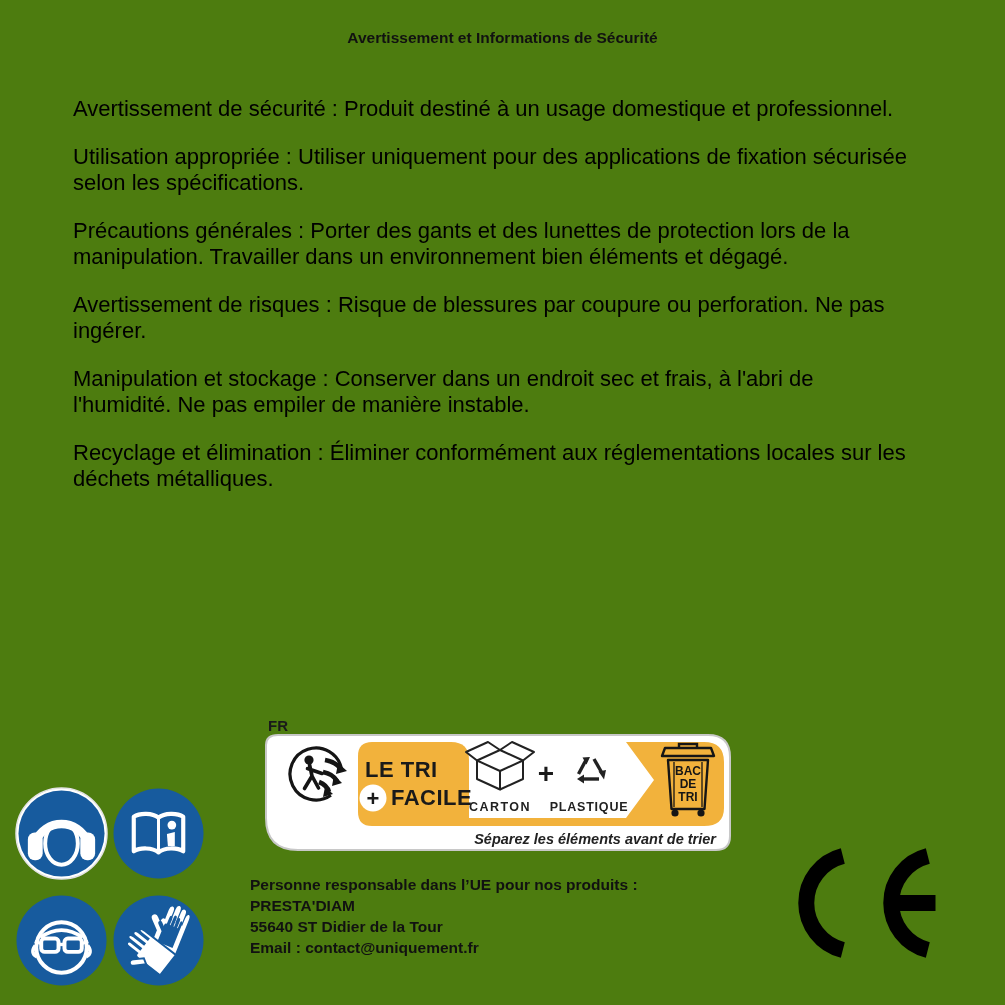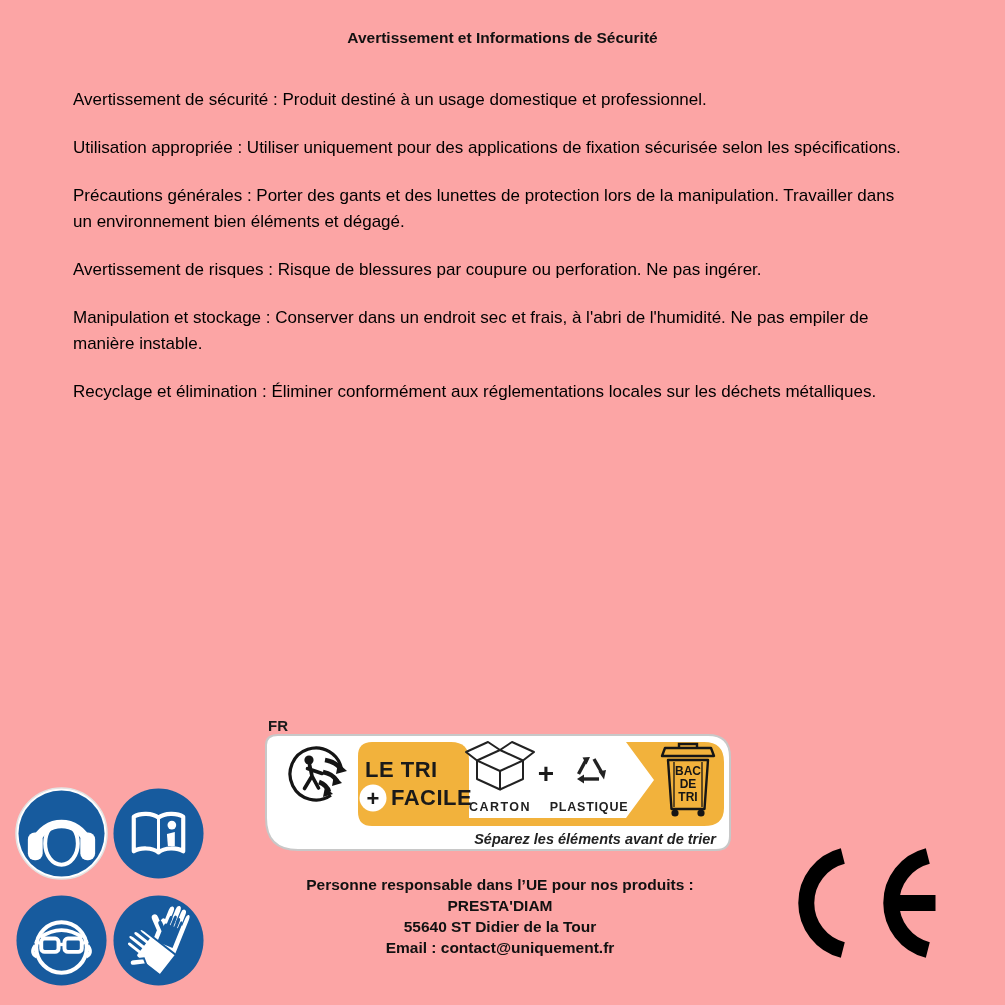--- a/index.html
+++ b/index.html
@@ -1,39 +1,39 @@
 <!DOCTYPE html>
 <html><head>
 <meta charset="utf-8">
 <style>
   * { box-sizing: border-box; }
   html,body { margin:0; padding:0; background:#fff; }
   .page {
-    position:relative; width:1005px; height:1005px; background:#fca5a5;
+    position:relative; width:1005px; height:1005px; background:#4d7c0f;
     font-family:"Liberation Sans", sans-serif; color:#000; overflow:hidden;
   }
   .doc-title {
     position:absolute; top:29px; left:0; width:100%;
     text-align:center; font-size:15.5px; font-weight:bold; color:#111;
   }
   .content {
     position:absolute; top:86px; left:73px; width:843px;
   }
   .content p {
-    margin:1px 0 22px 0; font-size:17px; line-height:26px; color:#000;
+    margin:10px 0 22px 0; font-size:22px; line-height:26px; color:#000;
   }
   .icons-grid {
     position:absolute; left:15px; top:787px; width:192px; height:202px;
     display:grid; grid-template-columns:93px 93px; grid-template-rows:93px 93px;
     column-gap:4px; row-gap:14px;
   }
   .recycle-label { position:absolute; left:264px; top:712px; }
   .company {
     position:absolute; left:250px; top:874px; width:500px;
-    text-align:center; font-weight:bold; font-size:15.5px; line-height:21px; color:#111;
+    text-align:left; font-weight:bold; font-size:15.5px; line-height:21px; color:#111;
   }
   .ce-wrap { position:absolute; left:795px; top:841px; }
   svg text { font-family:"Liberation Sans", sans-serif; }
 </style>
 </head>
 <body>
 
 <div class="page">
 
   <div class="doc-title">Avertissement et Informations de Sécurité</div>

